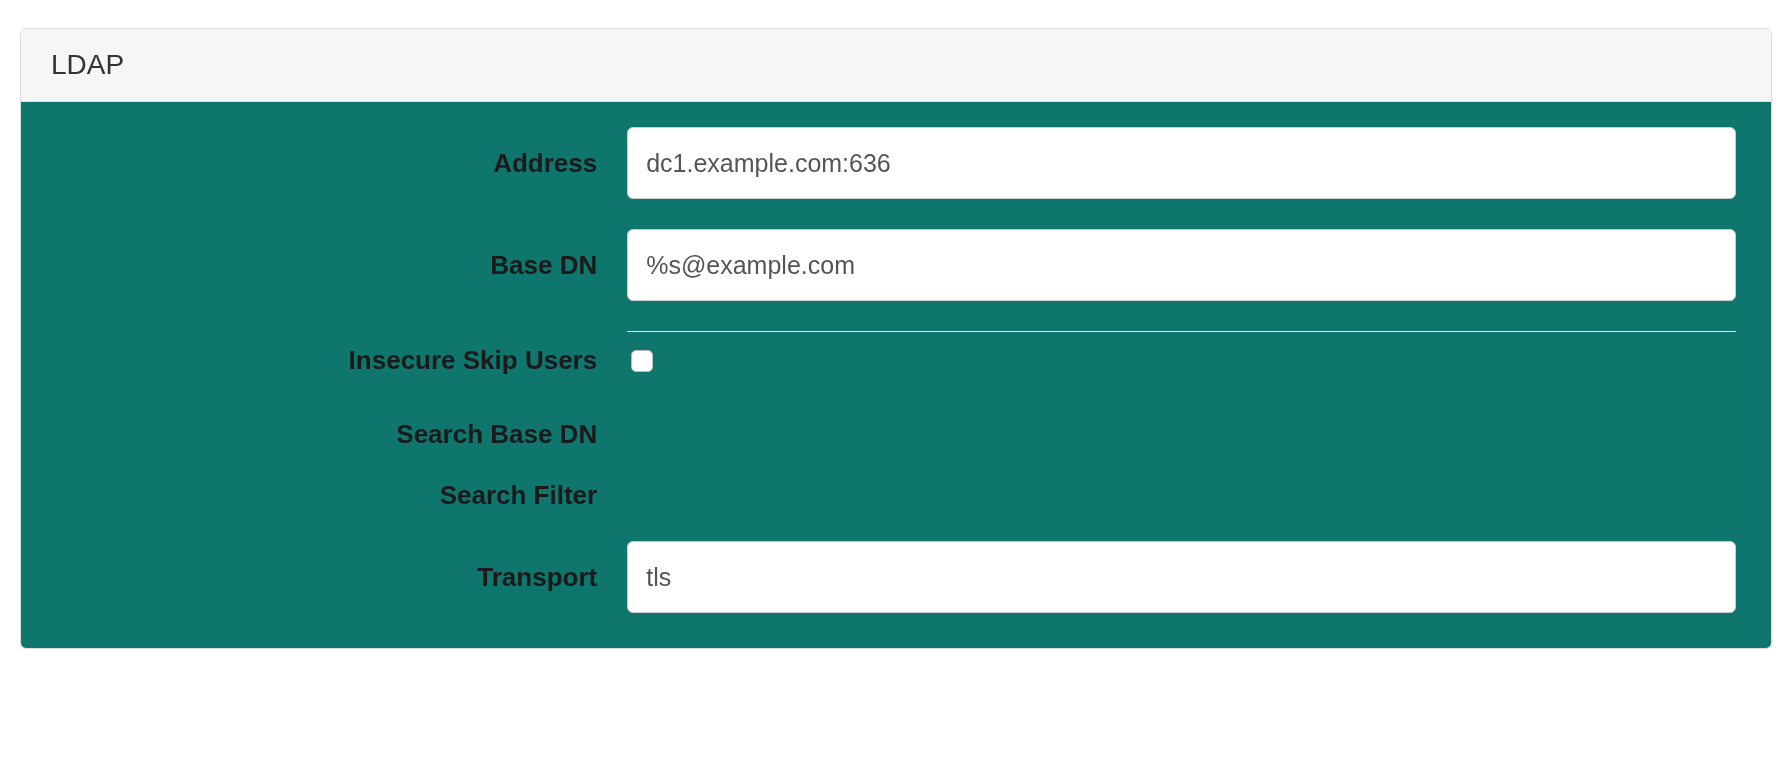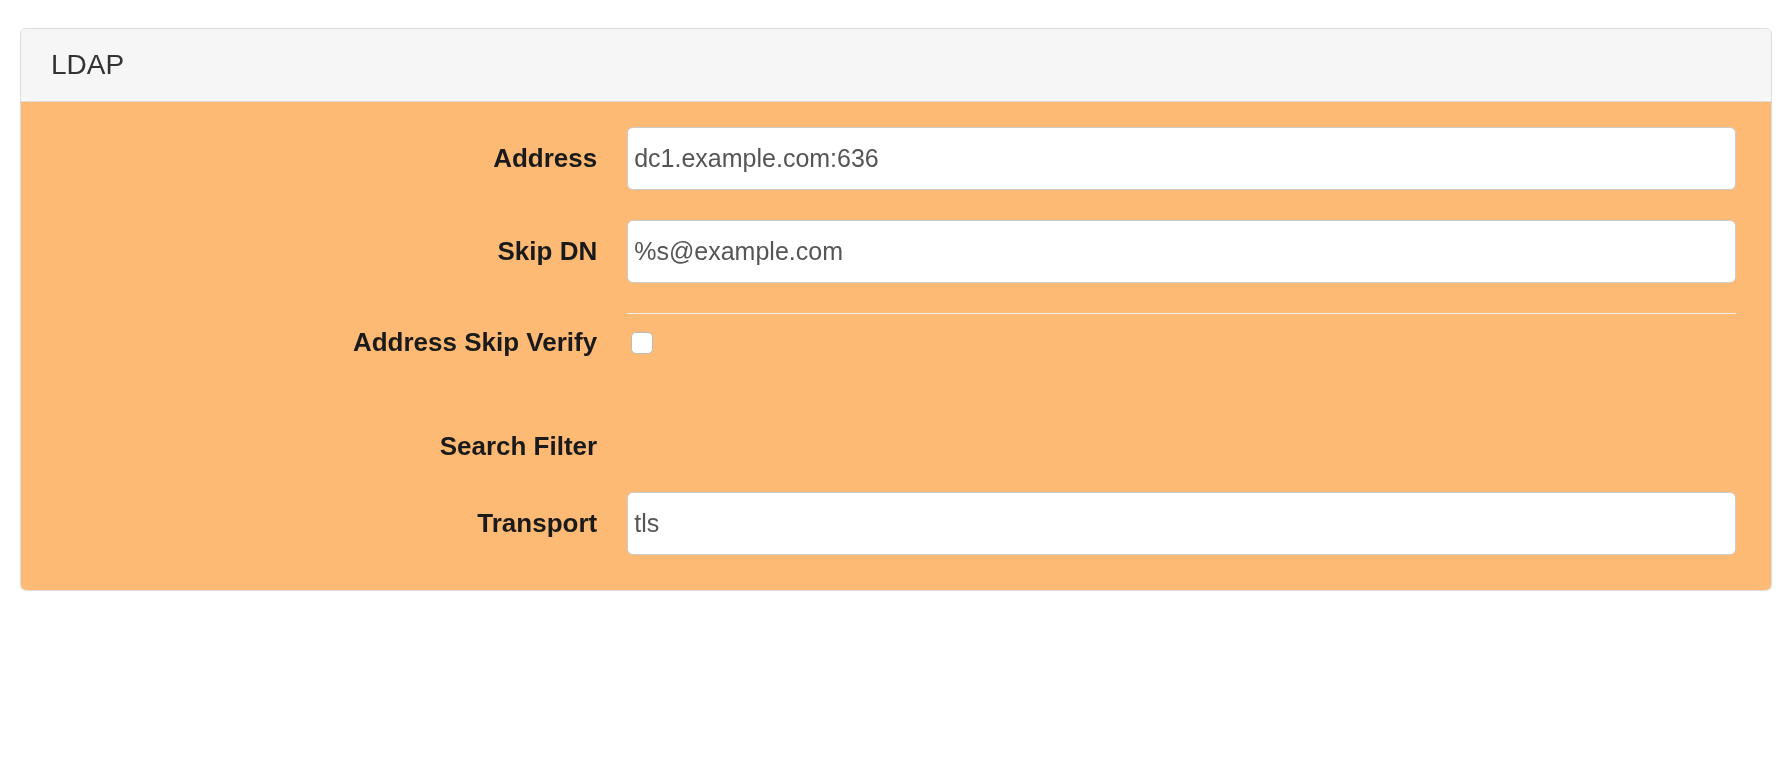--- a/index.html
+++ b/index.html
@@ -22,21 +22,21 @@
     .panel-header {
       background: #f6f6f6;
       border-bottom: 1px solid #dddddd;
       padding: 20px 30px;
       font-size: 28px;
       color: #333333;
       font-weight: 400;
     }
     .panel-body {
       padding: 25px 35px 35px 35px;
-      background: #fdba74;
+      background: #0f766e;
     }
     .form-row {
       display: flex;
       align-items: center;
       margin-bottom: 30px;
     }
     .form-row:last-child {
       margin-bottom: 0;
     }
     .form-label {
@@ -45,24 +45,24 @@
       padding-right: 30px;
       font-size: 26px;
       font-weight: 700;
       color: #1a1a1a;
     }
     .form-control-wrap {
       flex: 1;
     }
     .form-input {
       width: 100%;
-      height: 63px;
+      height: 72px;
       border: 1px solid #cccccc;
       border-radius: 6px;
-      padding: 0 6px;
+      padding: 0 18px;
       font-size: 25px;
       color: #555555;
       background: #ffffff;
       outline: none;
       font-family: inherit;
     }
     .form-input::placeholder {
       color: #777777;
     }
     .checkbox-wrap {
@@ -91,36 +91,37 @@
   <div class="panel-body">
 
     <div class="form-row">
       <label class="form-label">Address</label>
       <div class="form-control-wrap">
         <input type="text" class="form-input" value="dc1.example.com:636" style="">
       </div>
     </div>
 
     <div class="form-row">
-      <label class="form-label">Skip DN</label>
+      <label class="form-label">Base DN</label>
       <div class="form-control-wrap">
         <input type="text" class="form-input" value="%s@example.com" style="">
       </div>
     </div>
 
     <div class="form-row">
-      <label class="form-label">Address Skip Verify</label>
+      <label class="form-label">Insecure Skip Users</label>
       <div class="form-control-wrap">
         <div class="checkbox-wrap">
           <input type="checkbox" class="checkbox" style="">
         </div>
       </div>
     </div>
 
     <div class="form-row">
+      <label class="form-label">Search Base DN</label>
     </div>
 
     <div class="form-row">
       <label class="form-label">Search Filter</label>
     </div>
 
     <div class="form-row">
       <label class="form-label">Transport</label>
       <div class="form-control-wrap">
         <input type="text" class="form-input" value="tls" style="">

